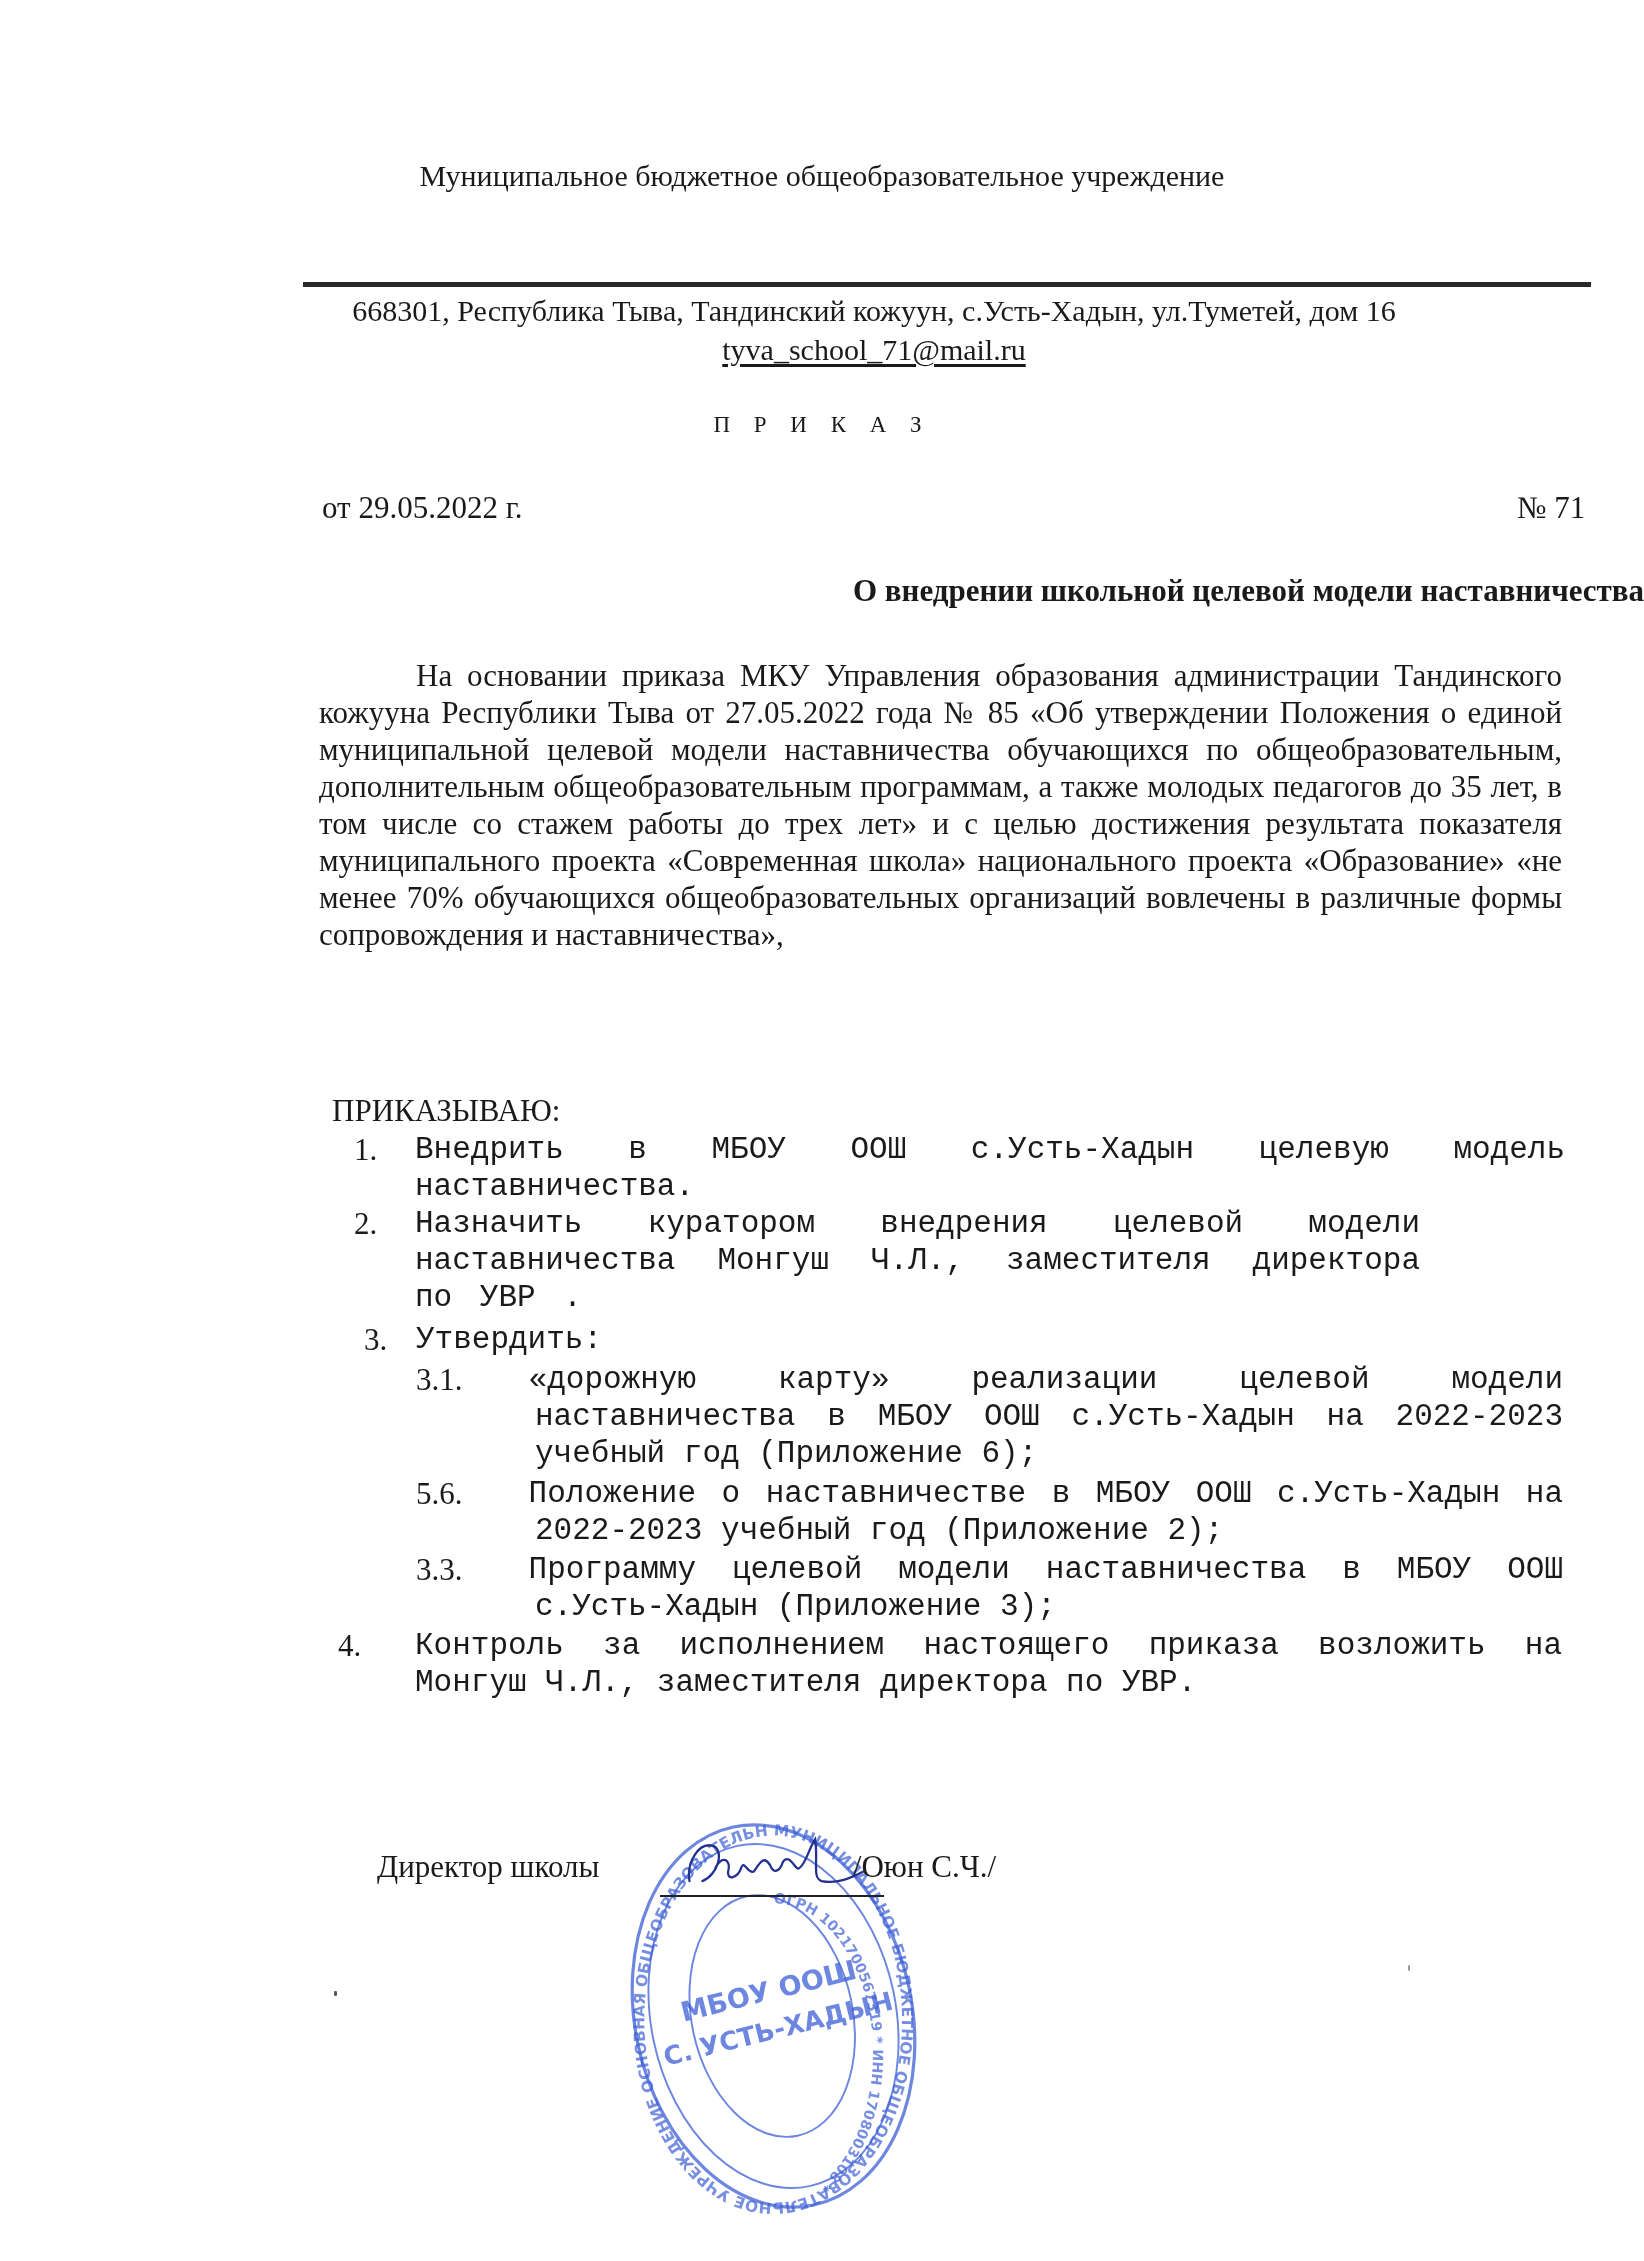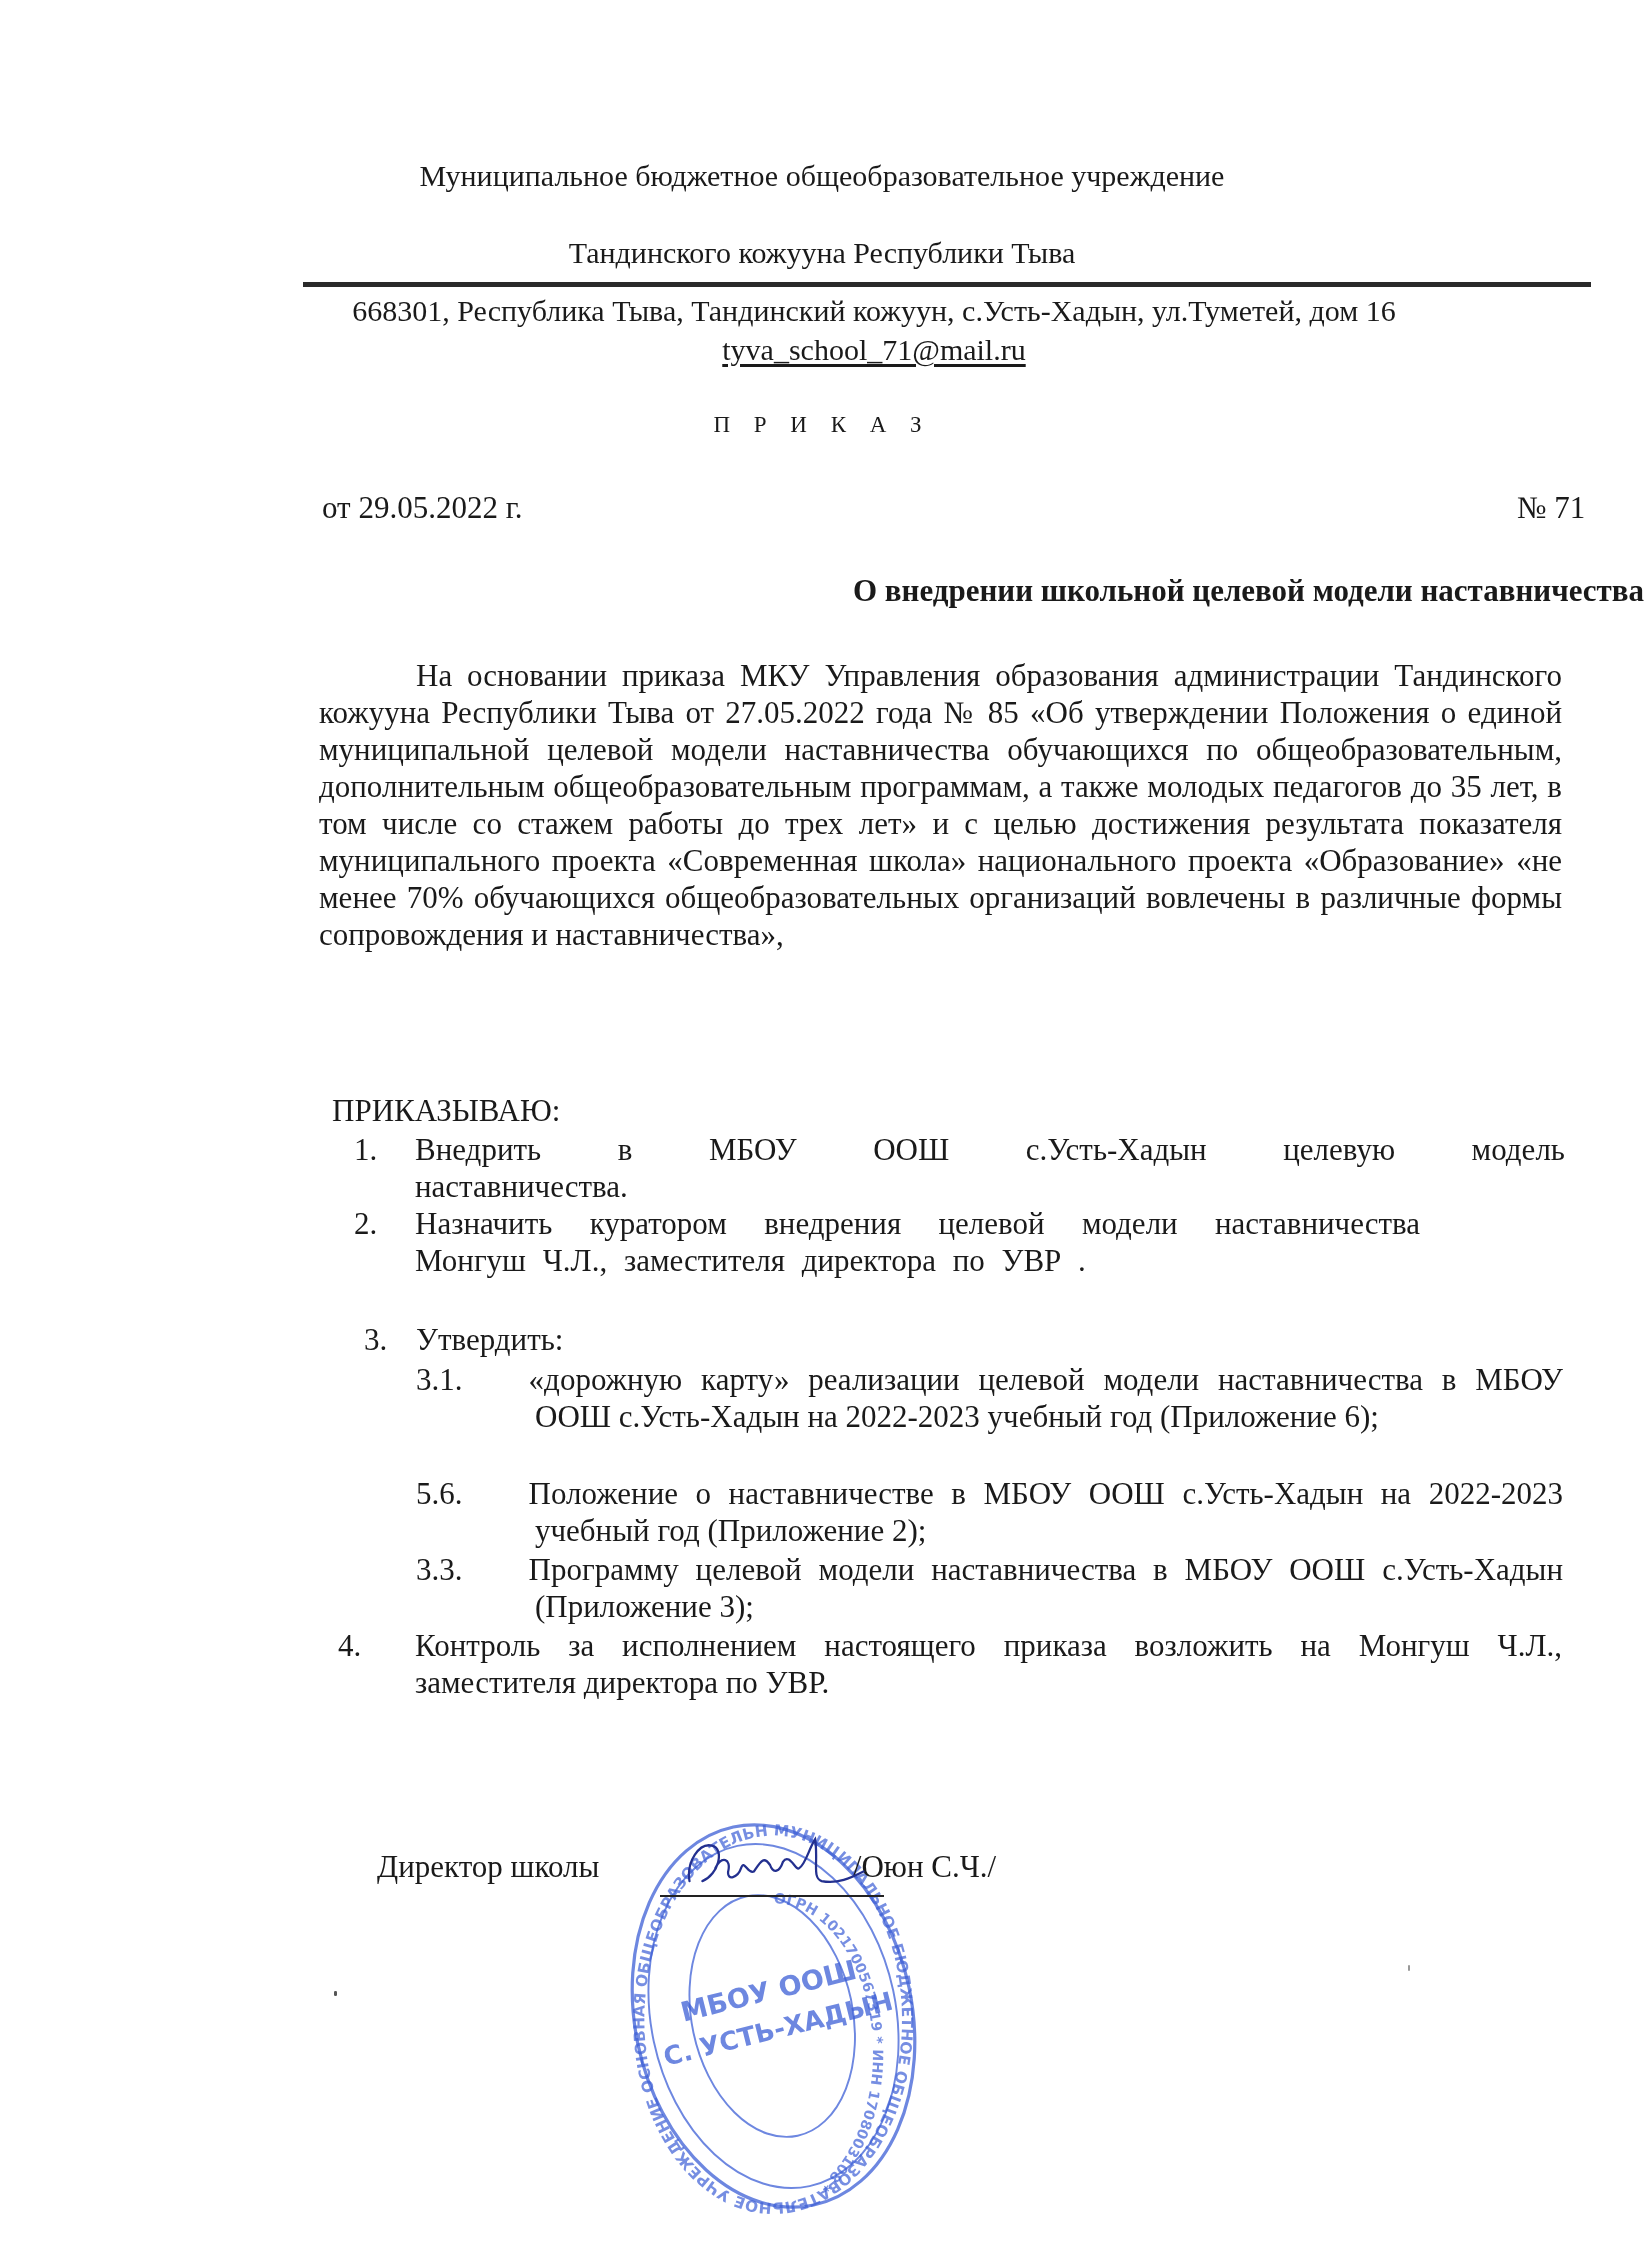--- a/index.html
+++ b/index.html
@@ -35,37 +35,36 @@
     position: absolute; left: 319px; width: 1243px; top: 657px;
     font-size: 31px; line-height: 37px; text-align: justify;
     text-indent: 97px;
   }
   .prikazyvayu { position: absolute; left: 332px; top: 1093px; font-size: 31px; }
 
   .item {
     position: absolute; font-size: 31px; line-height: 37px;
   }
   .item .n { position: absolute; left: 0; }
-  .item .t { position: absolute; text-align: justify; text-align-last: left; }
+  .item .t { position: absolute; text-align: justify; text-align-last: left; font-family: Liberation Mono, monospace; }
 
   .sign-row { position: absolute; left: 377px; top: 1849px; font-size: 31px; }
   .sign-line {
     position: absolute; left: 660px; top: 1895px; width: 224px; height: 1.9px; background: #222;
   }
   .stamp { position: absolute; left: 606px; top: 1797px; width: 335px; height: 438px; }
   .signature { position: absolute; left: 683px; top: 1836px; width: 187px; height: 58px; }
   .dot { position: absolute; width: 3.2px; height: 5.2px; background: #555; border-radius: 1.3px; }
 </style>
 </head>
 <body>
 
 <div class="page">
 
   <div class="hdr-line" style="top:158px">Муниципальное бюджетное общеобразовательное учреждение</div>
-  <div class="hdr-line" style="top:235px">Тандинского кожууна Республики Тыва</div>
   <div class="hdr-rule"></div>
   <div class="hdr-line" style="top:293px; left:52px">668301, Республика Тыва, Тандинский кожуун, с.Усть-Хадын, ул.Туметей, дом 16</div>
   <div class="hdr-line" style="top:332px; left:52px">
     <span class="email">tyva_school_71@mail.ru</span>
   </div>
 
   <div class="title-prikaz">П Р И К А З</div>
   <div class="date">от 29.05.2022 г.</div>
   <div class="num">№ 71</div>
   <div class="subject">О внедрении школьной целевой модели наставничества</div>

